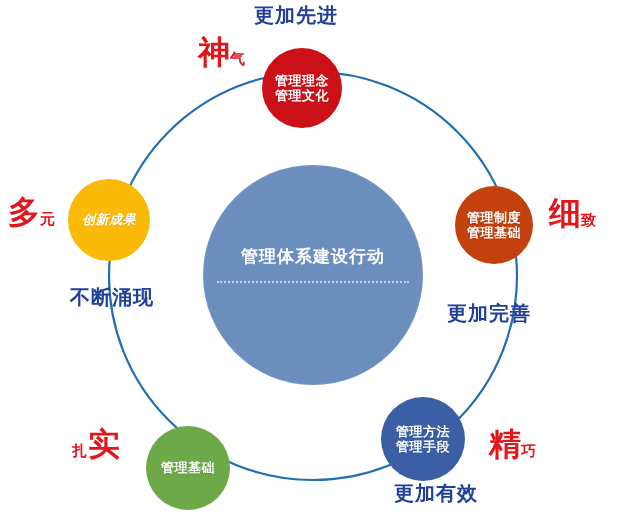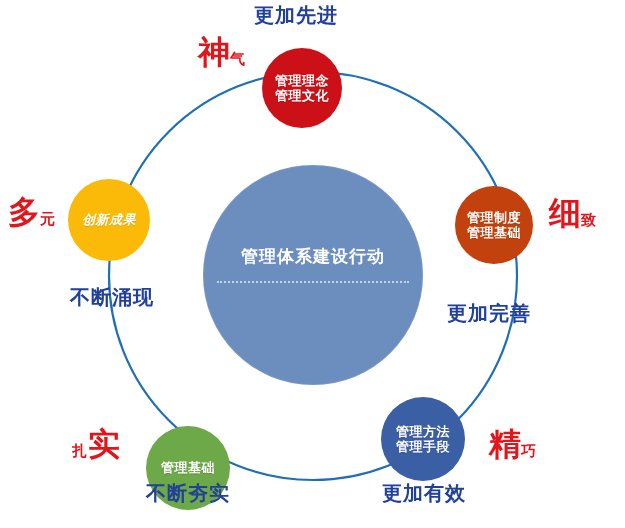--- a/index.html
+++ b/index.html
@@ -150,29 +150,28 @@
   </div>
   <div class="cap" id="cap-left" style="color: rgb(33, 64, 154);">不断涌现</div>
   <div class="kw" id="kw-left" style="color: rgb(227, 21, 26);">
     <span class="big">多</span>
     <span class="small">元</span>
   </div>
 
   <div class="node" id="node-bottom-left" style="background: rgb(109, 168, 73);">
     <span>管理基础</span>
   </div>
-  <div class="cap" id="cap-bottom-left" style="color: rgb(33, 64, 154);">不断夯实</div>
   <div class="kw pre" id="kw-bottom-left" style="color: rgb(227, 21, 26);">
     <span class="small">扎</span>
     <span class="big">实</span>
   </div>
 
   <div class="node" id="node-bottom-right" style="background: rgb(59, 95, 164);">
     <span>管理方法</span>
     <span>管理手段</span>
   </div>
-  <div class="cap" id="cap-bottom-right" style="color: rgb(33, 64, 154);">更加有效</div>
+  <div class="cap" id="cap-bottom-right" style="color: rgb(33, 64, 154); margin-left: 12px;">更加有效</div>
   <div class="kw" id="kw-bottom-right" style="color: rgb(227, 21, 26);">
     <span class="big">精</span>
     <span class="small">巧</span>
   </div>
 
 </div>
 
 </body></html>

